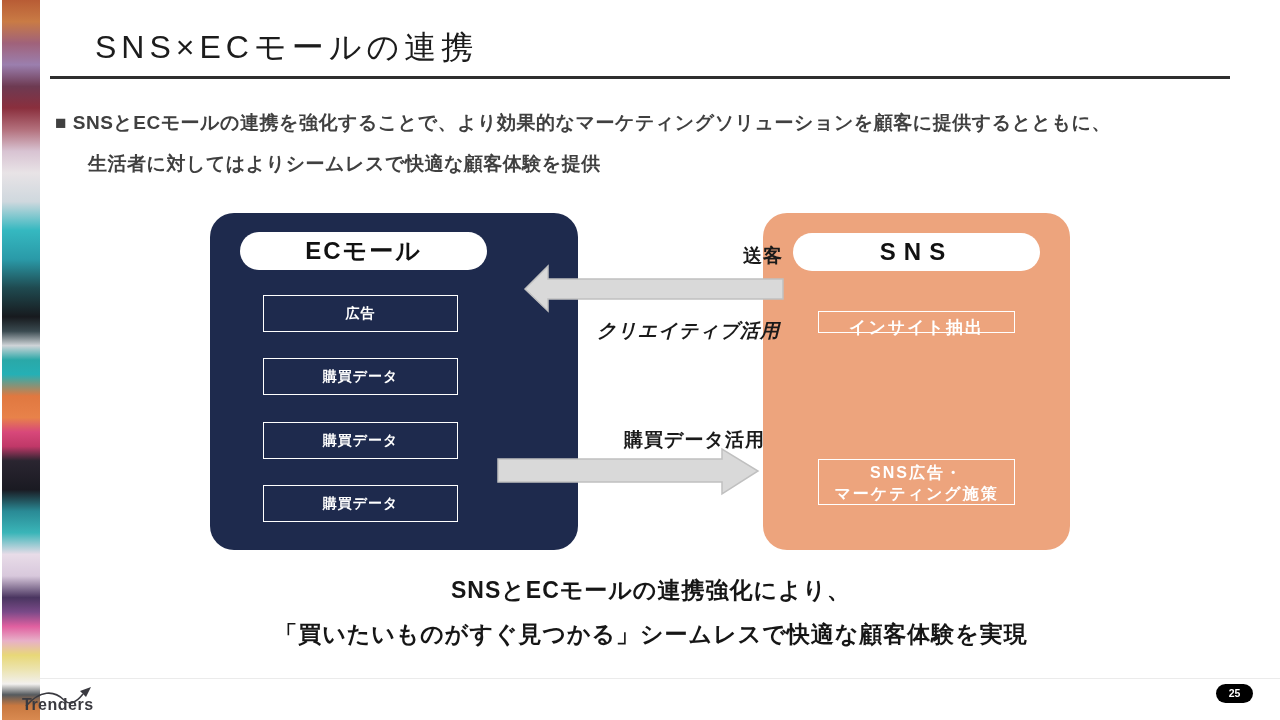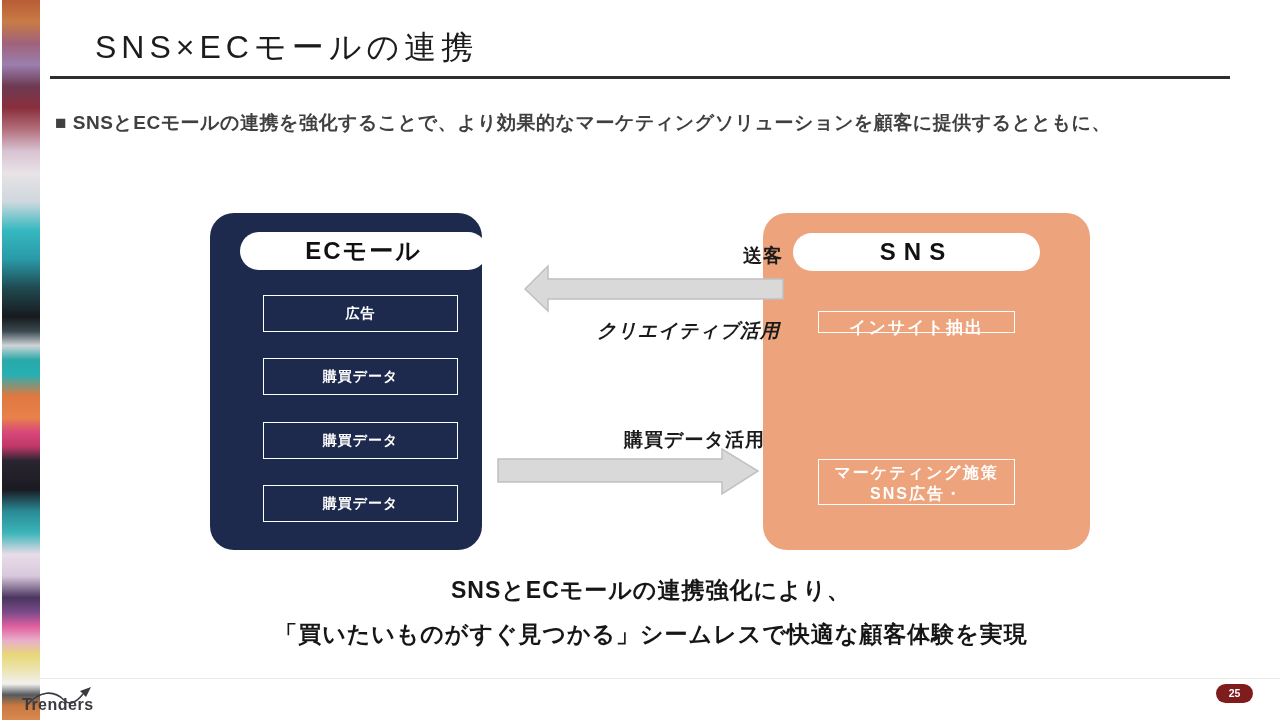--- a/index.html
+++ b/index.html
@@ -24,23 +24,23 @@
     position:absolute;left:50px;top:26px;
     font-size:32px;font-weight:normal;letter-spacing:5px;color:#1c1c1c;margin-left:45px;
   }
   .title-rule{position:absolute;left:50px;top:76px;width:1180px;height:3px;background:#2e2e2e;}
   .lead{
     position:absolute;left:55px;top:102px;width:1180px;
     font-size:19px;font-weight:bold;color:#404040;line-height:41px;letter-spacing:0.5px;
   }
   .lead .indent{padding-left:33px;}
   
-  .big-box{position:absolute;top:213px;width:272px;height:337px;border-radius:24px;}
+  .big-box{position:absolute;top:213px;width:368px;height:337px;border-radius:24px;}
   .box-ec{left:210px;background:#1e2a4d;}
-  .box-sns{left:763px;width:307px;background:#eda47d;padding-left:20px;}
+  .box-sns{left:763px;width:307px;background:#eda47d;}
   .pill{
     position:absolute;left:30px;top:19px;width:247px;height:38px;border-radius:19px;
     background:#ffffff;color:#111;font-size:24px;font-weight:bold;
     text-align:center;line-height:38px;letter-spacing:2px;
   }
   .pill-sns{letter-spacing:8px;top:20px;}
   .item{
     position:absolute;box-sizing:border-box;border:1.5px solid #ffffff;
     color:#ffffff;font-weight:bold;text-align:center;
   }
@@ -61,50 +61,51 @@
   }
   .footer-rule{position:absolute;left:40px;top:678px;width:1240px;height:1px;background:#ebebeb;}
   .logo{position:absolute;left:20px;top:682px;width:92px;height:32px;}
   .logo-text{
     position:absolute;left:2px;bottom:0;font-size:16px;color:#3a3a40;
     font-weight:600;letter-spacing:0.5px;
   }
   .logo-arrow{position:absolute;left:0;top:0;}
   .page-badge{
     position:absolute;left:1216px;top:684px;width:37px;height:19px;border-radius:10px;
-    background:#7f1d1d;color:#ffffff;font-size:10.5px;font-weight:bold;
+    background:#000000;color:#ffffff;font-size:10.5px;font-weight:bold;
     text-align:center;line-height:19px;
   }
 </style>
 </head>
 <body>
 
 <div class="art-strip"></div>
 
 <div class="slide-title">SNS×ECモールの連携</div>
 <div class="title-rule"></div>
 
 <div class="lead">
   <div><span>■</span> <span>SNSとECモールの連携を強化することで、より効果的なマーケティングソリューションを顧客に提供するとともに、</span></div>
+  <div class="indent">生活者に対してはよりシームレスで快適な顧客体験を提供</div>
 </div>
 
 <div class="big-box box-ec">
   <div class="pill">ECモール</div>
   <div class="item ec-item" style="top:82px">広告</div>
   <div class="item ec-item" style="top:145px">購買データ</div>
   <div class="item ec-item" style="top:209px">購買データ</div>
   <div class="item ec-item" style="top:272px">購買データ</div>
 </div>
 
 <div class="big-box box-sns">
   <div class="pill pill-sns">SNS</div>
   <div class="item sns-item" style="top:98px">インサイト抽出</div>
   <div class="item sns-item sns-item-tall" style="top:246px">
+    <div>SNS広告・</div>
     <div>マーケティング施策</div>
-    <div>SNS広告・</div>
   </div>
 </div>
 
 <svg class="arrow-layer" viewBox="0 0 1280 720" xmlns="http://www.w3.org/2000/svg">
   <polygon points="525,289 548,266 548,279 783,279 783,299 548,299 548,311" fill="#d9d9d9" stroke="#c0c0c0" stroke-width="1.5"></polygon>
   <polygon points="498,459 722,459 722,449 758,471 722,494 722,482 498,482" fill="#d9d9d9" stroke="#c0c0c0" stroke-width="1.5"></polygon>
 </svg>
 
 <div class="arrow-label lbl-soukyaku">送客</div>
 <div class="arrow-label lbl-creative">クリエイティブ活用</div>

